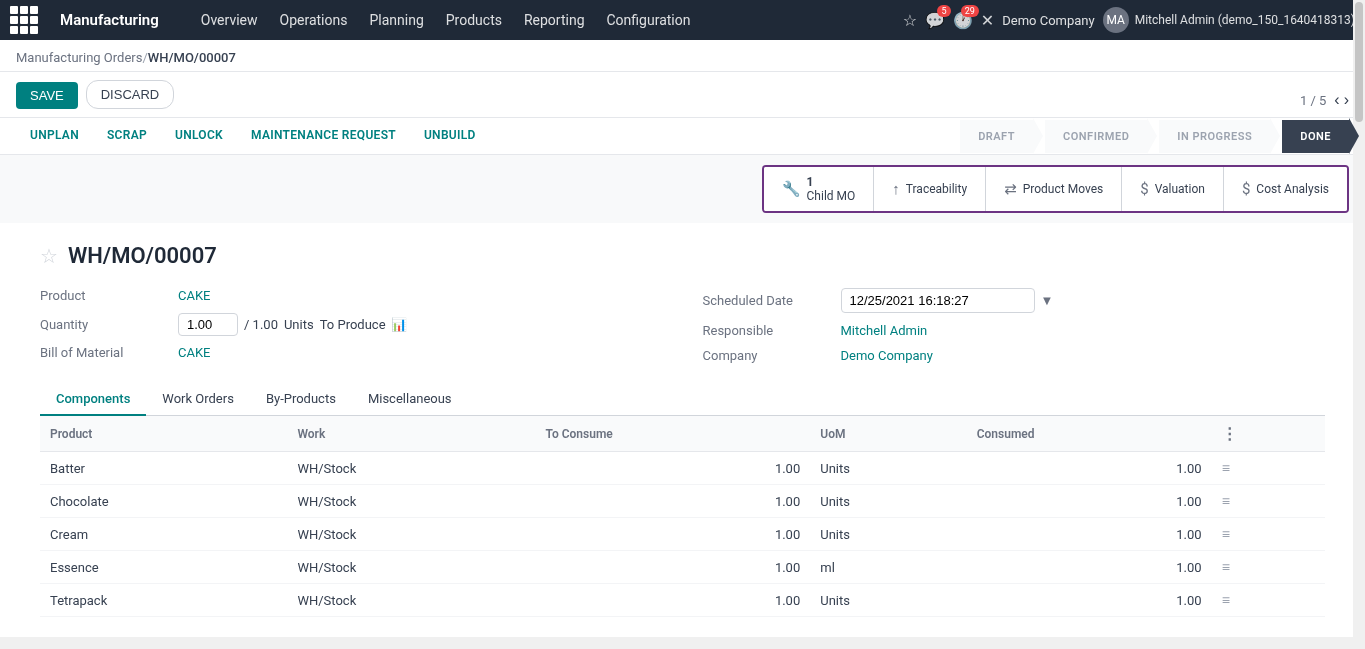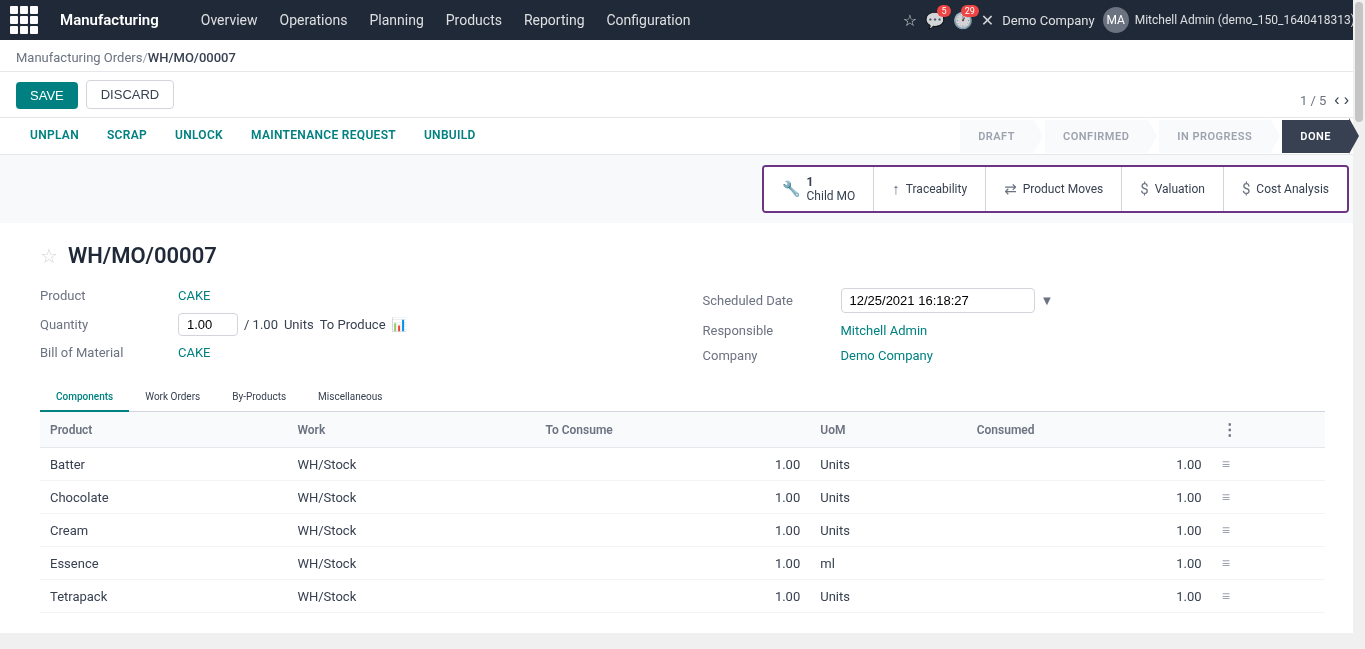--- a/index.html
+++ b/index.html
@@ -78,21 +78,21 @@
       align-items: flex-end;
       gap: 8px;
       border-bottom: 1px solid #e5e7eb;
     }
     .btn-save {
       background: #008080; color: white; border: none;
       padding: 6px 14px; border-radius: 4px; cursor: pointer; font-size: 13px; font-weight: 500;
     }
     .btn-discard {
       background: white; color: #374151; border: 1px solid #d1d5db;
-      padding: 6px 14px; border-radius: 4px; cursor: pointer; font-size: 13px;
+      padding: 6px 14px; border-radius: 12px; cursor: pointer; font-size: 13px;
     }
     .action-bar-right {
       margin-left: auto;
       display: flex; align-items: center; gap: 8px; color: #6b7280; font-size: 13px;
     }
     .pagination-nav { display: flex; gap: 4px; align-items: center; }
     .pagination-nav button {
       background: none; border: none; cursor: pointer; color: #374151; font-size: 16px;
     }
 
@@ -201,21 +201,21 @@
     .qty-input {
       border: 1px solid #d1d5db; border-radius: 4px;
       padding: 3px 8px; width: 60px; font-size: 13px;
     }
 
     
     .tabs {
       display: flex; border-bottom: 1px solid #d1d5db; margin-bottom: 0;
     }
     .tab {
-      padding: 8px 16px; font-size: 10px; cursor: pointer; color: #374151;
+      padding: 8px 16px; font-size: 13px; cursor: pointer; color: #374151;
       border-bottom: 2px solid transparent; margin-bottom: -1px;
     }
     .tab.active {
       border-bottom: 2px solid #008080; color: #008080; font-weight: 500;
     }
 
     
     .data-table {
       width: 100%;
       border-collapse: collapse;

